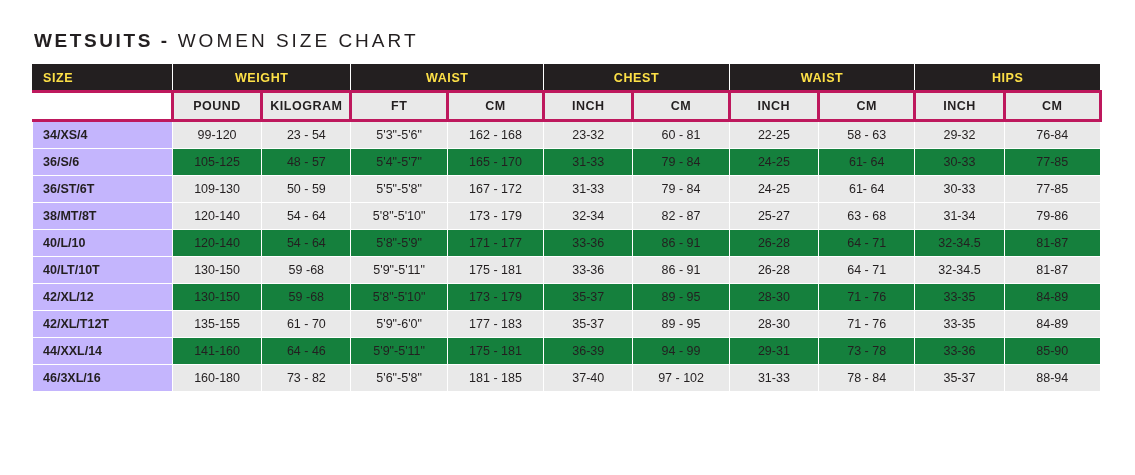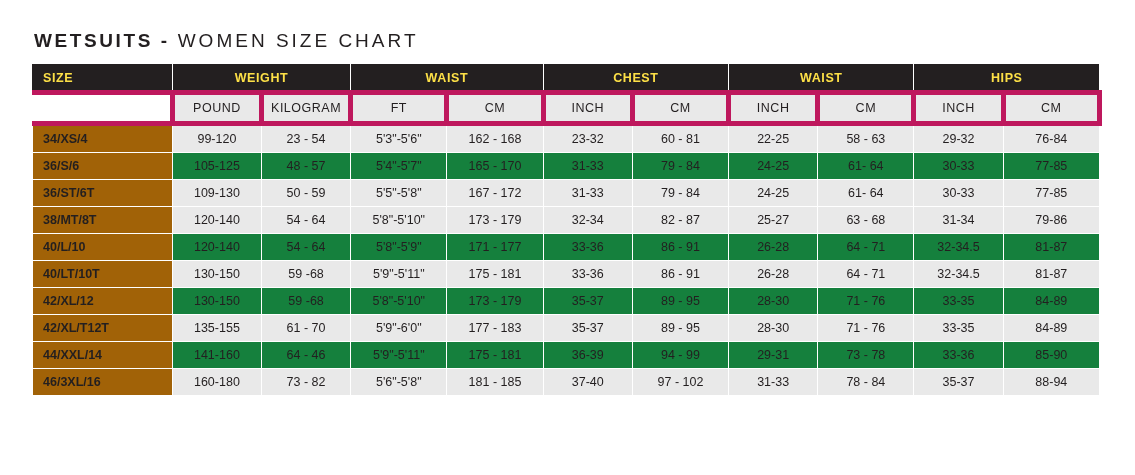--- a/index.html
+++ b/index.html
@@ -60,44 +60,44 @@
     height: 25px;
     border: 1px solid #231f20;
     border-right: 1px solid #ffffff;
   }
   tr.head-group th.size-head {
     text-align: left;
     padding-left: 10px;
   }
   tr.head-units th {
     background: #e9e9e9;
-    font-weight: normal;
+    font-weight: bold;
     letter-spacing: 0.5px;
     height: 26px;
-    border: 5px solid #be185d;
+    border: 3px solid #be185d;
   }
   tr.head-units th.blank-cell {
     background: #ffffff;
     border-left: 1px solid #ffffff;
   }
   tbody tr td.size-col {
     text-align: left;
     padding-left: 10px;
     font-weight: bold;
     background: #ffffff;
   }
   tbody tr.odd td {
     background: #e9e9e9;
   }
   tbody tr.even td {
     background: #15803d;
   }
   tbody tr.odd td.size-col,
   tbody tr.even td.size-col {
-    background: #a16207;
+    background: #c4b5fd;
   }
   
   col.c-size   { width: 138px; }
   col.c-num    { width: 88px; }
   col.c-wide   { width: 95px; }
 </style>
 </head>
 <body>
 
 <div class="page">

